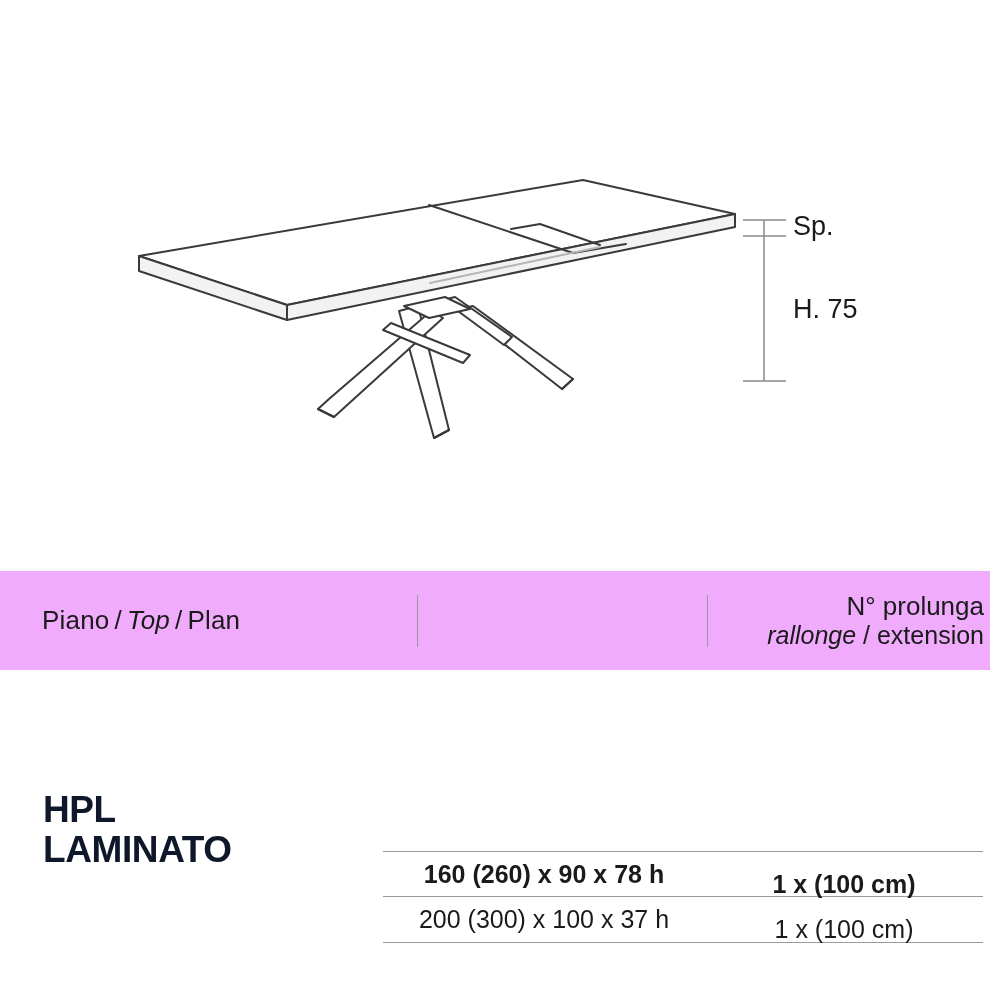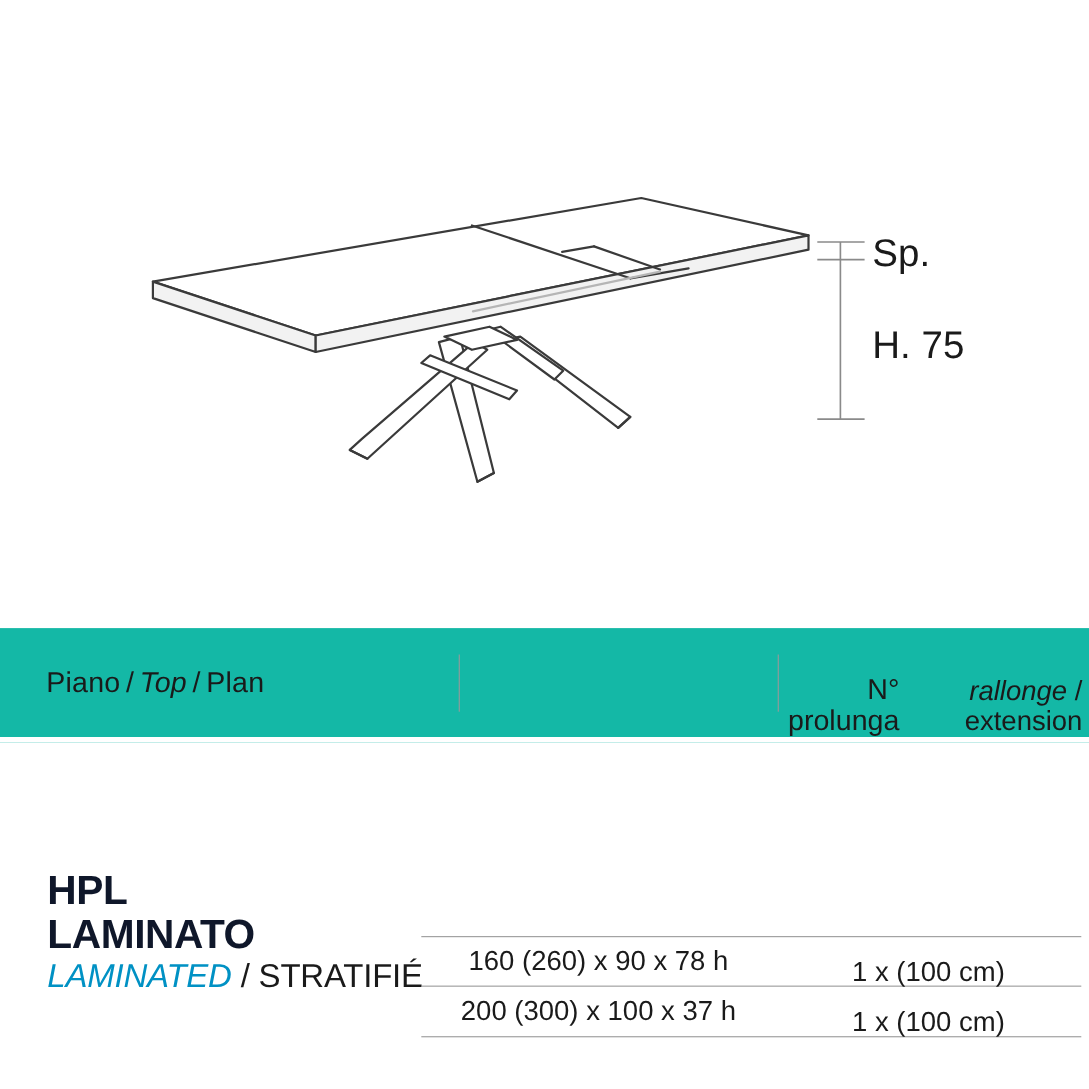--- a/index.html
+++ b/index.html
@@ -26,35 +26,35 @@
     height: 570px;
   }
   #drawing-svg {
     position: absolute;
     left: 0;
     top: 0;
   }
   .dim-label {
     position: absolute;
     font-family: "Liberation Sans", sans-serif;
-    font-size: 35px;
+    font-size: 27px;
     color: #1a1a1a;
     white-space: nowrap;
   }
   #label-sp { left: 793px; top: 211px; }
   #label-h  { left: 793px; top: 294px; }
 
   
   #header-band {
     position: absolute;
     left: 0;
     top: 571px;
     width: 990px;
     height: 104px;
-    background: #14b8a6;
+    background: #f0abfc;
     border-bottom: 5px solid #ffffff;
   }
   #header-inner {
     position: relative;
     width: 100%;
     height: 99px;
     display: flex;
     align-items: center;
   }
   .hdr-cell {
@@ -89,21 +89,21 @@
     justify-content: center;
     font-size: 26px;
   }
   #hdr-dims .small { font-size: 23px; }
 
   #hdr-ext {
     left: 712px;
     top: 0;
     width: 272px;
     height: 99px;
-    flex-direction: row;
+    flex-direction: column;
     justify-content: center;
     align-items: flex-end;
     text-align: right;
     line-height: 1.12;
   }
   #hdr-ext .line1 { font-size: 26px; }
   #hdr-ext .line2 { font-size: 25px; }
   #hdr-ext .it { font-style: italic; }
 
   
@@ -143,21 +143,21 @@
     left: 383px;
     top: 61px;
     width: 600px;
   }
   .spec-row {
     display: flex;
     align-items: center;
     height: 46px;
     border-bottom: 1px solid #9a9a9a;
   }
-  .spec-row:first-child { border-top: 1px solid #9a9a9a; }
+  .spec-row:first-child { border-top: 1px solid #9a9a9a; font-weight: bold; }
   .spec-dim {
     width: 322px;
     text-align: center;
     font-size: 25px;
   }
   .spec-ext {
     width: 278px;
     text-align: center;
     font-size: 25px;
     margin-top: 20px;
@@ -235,23 +235,20 @@
     </div>
 
   </div>
 </div>
 
 <div id="product-block">
 
   <div id="material-name">
     <div class="m1">HPL</div>
     <div class="m2">LAMINATO</div>
-    <div class="m3">
-      <span class="it">LAMINATED</span><span> / </span><span>STRATIFIÉ</span>
-    </div>
   </div>
 
   <div id="spec-table">
     <div class="spec-row">
       <div class="spec-dim">160 (260) x 90 x 78 h</div>
       <div class="spec-ext">1 x (100 cm)</div>
     </div>
     <div class="spec-row">
       <div class="spec-dim">200 (300) x 100 x 37 h</div>
       <div class="spec-ext">1 x (100 cm)</div>

